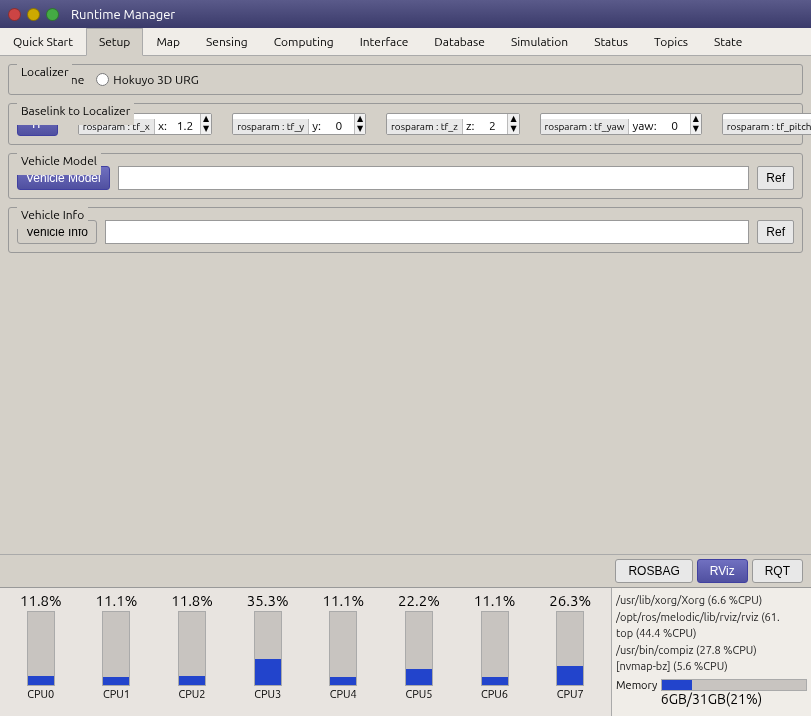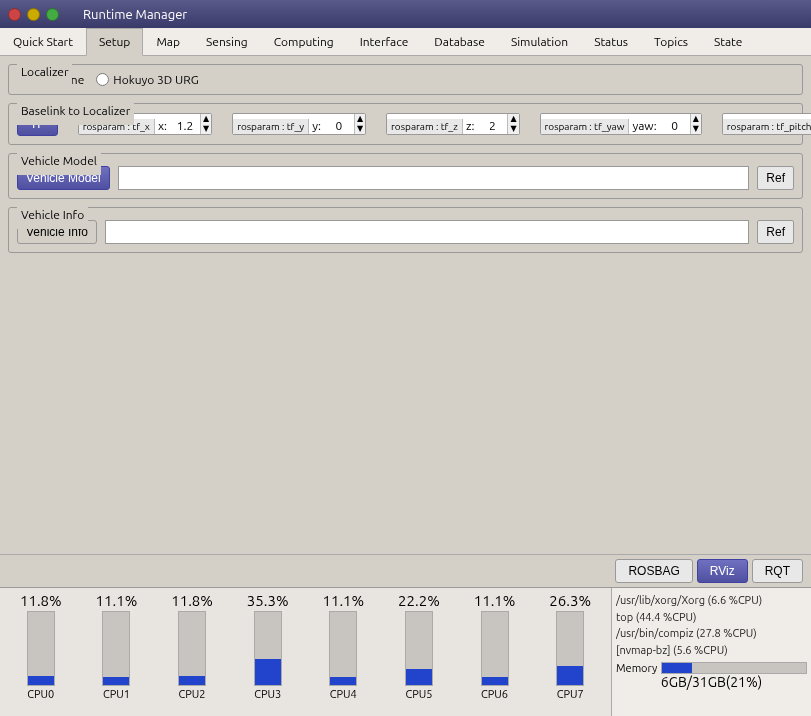--- a/index.html
+++ b/index.html
@@ -23,21 +23,21 @@
       width: 13px; height: 13px;
       border-radius: 50%;
       border: 1px solid rgba(0,0,0,0.3);
     }
     .tb-close { background: #cc4444; }
     .tb-min { background: #ccaa00; }
     .tb-max { background: #44aa44; }
     .titlebar-title {
       color: white;
       font-size: 13px;
-      margin-left: 18px;
+      margin-left: 6px;
     }
     .menubar {
       background: #f0ede8;
       border-bottom: 1px solid #aaa;
       display: flex;
       padding: 0;
     }
     .menu-tab {
       padding: 6px 12px;
       cursor: pointer;
@@ -468,20 +468,21 @@
       <div class="cpu-bar-container">
         <div class="cpu-bar-fill" style="height:26.3%"></div>
       </div>
       <span class="cpu-label">CPU7</span>
     </div>
 
   </div>
 
   <div class="info-panel">
     <div class="info-line">/usr/lib/xorg/Xorg (6.6 %CPU)</div>
+    <div class="info-line">/opt/ros/melodic/lib/rviz/rviz (61.</div>
     <div class="info-line">top (44.4 %CPU)</div>
     <div class="info-line">/usr/bin/compiz (27.8 %CPU)</div>
     <div class="info-line">[nvmap-bz] (5.6 %CPU)</div>
     <div class="memory-row">
       <span>Memory</span>
       <div class="memory-bar-bg">
         <div class="memory-bar-fill" style="width:21%"></div>
       </div>
     </div>
     <div style="font-size:14px; text-align:center;">6GB/31GB(21%)</div>

